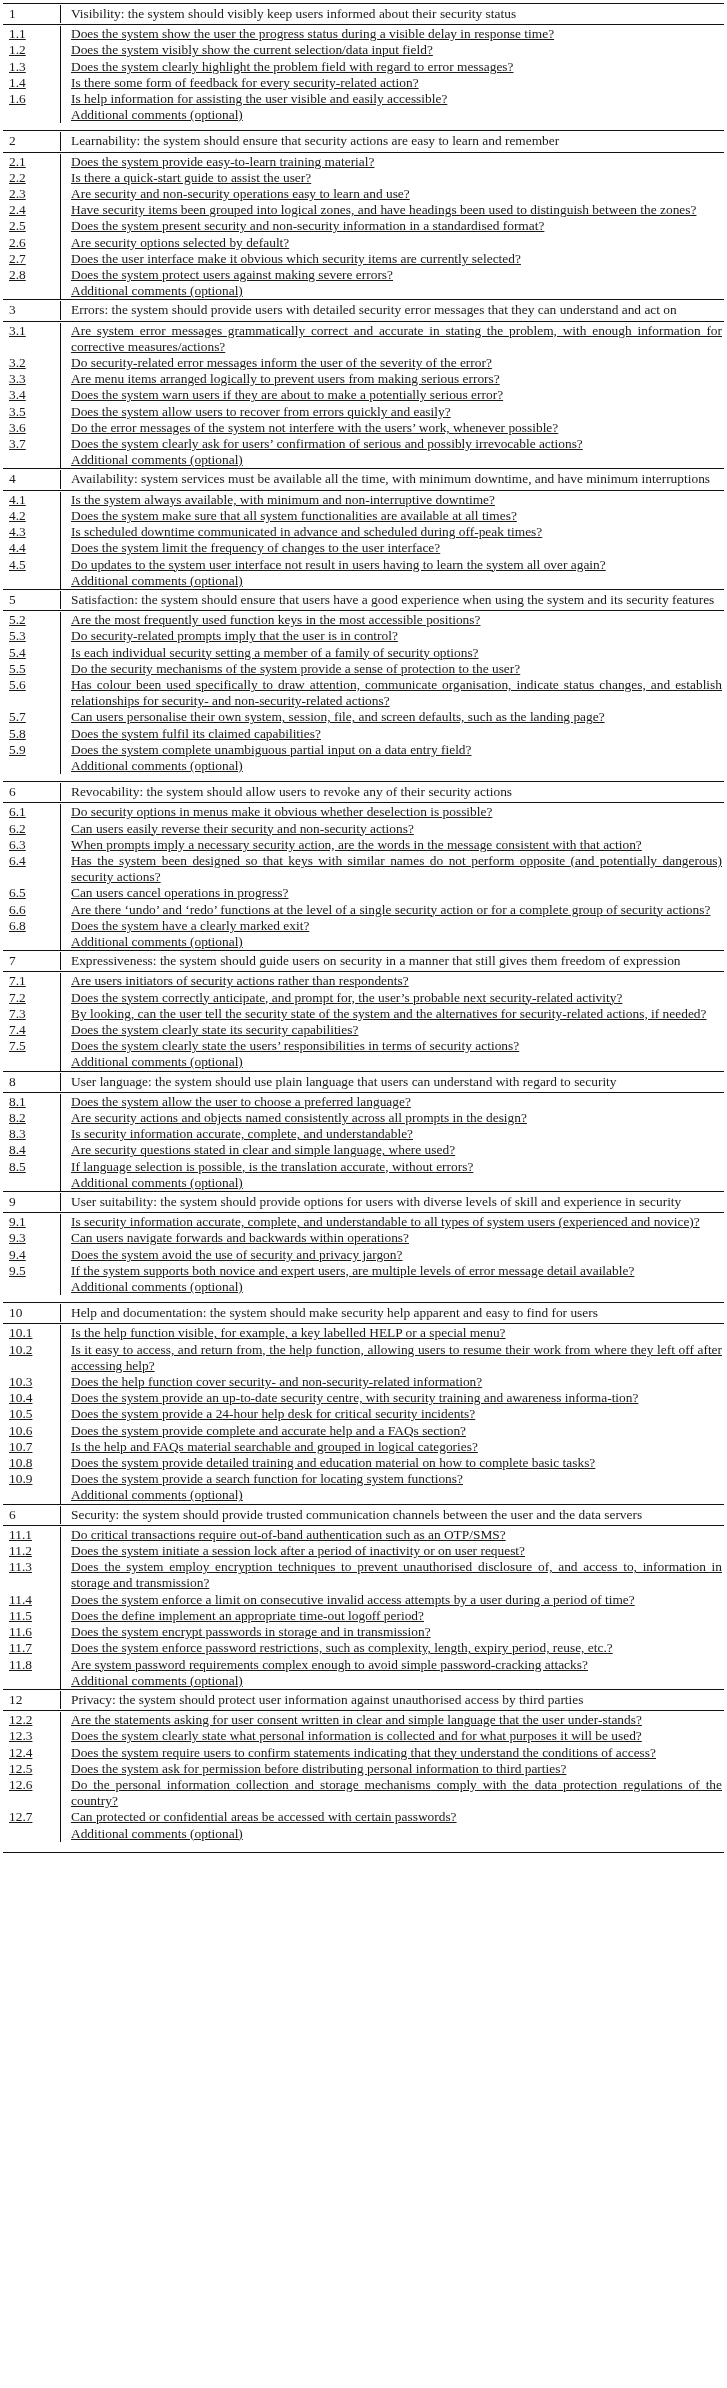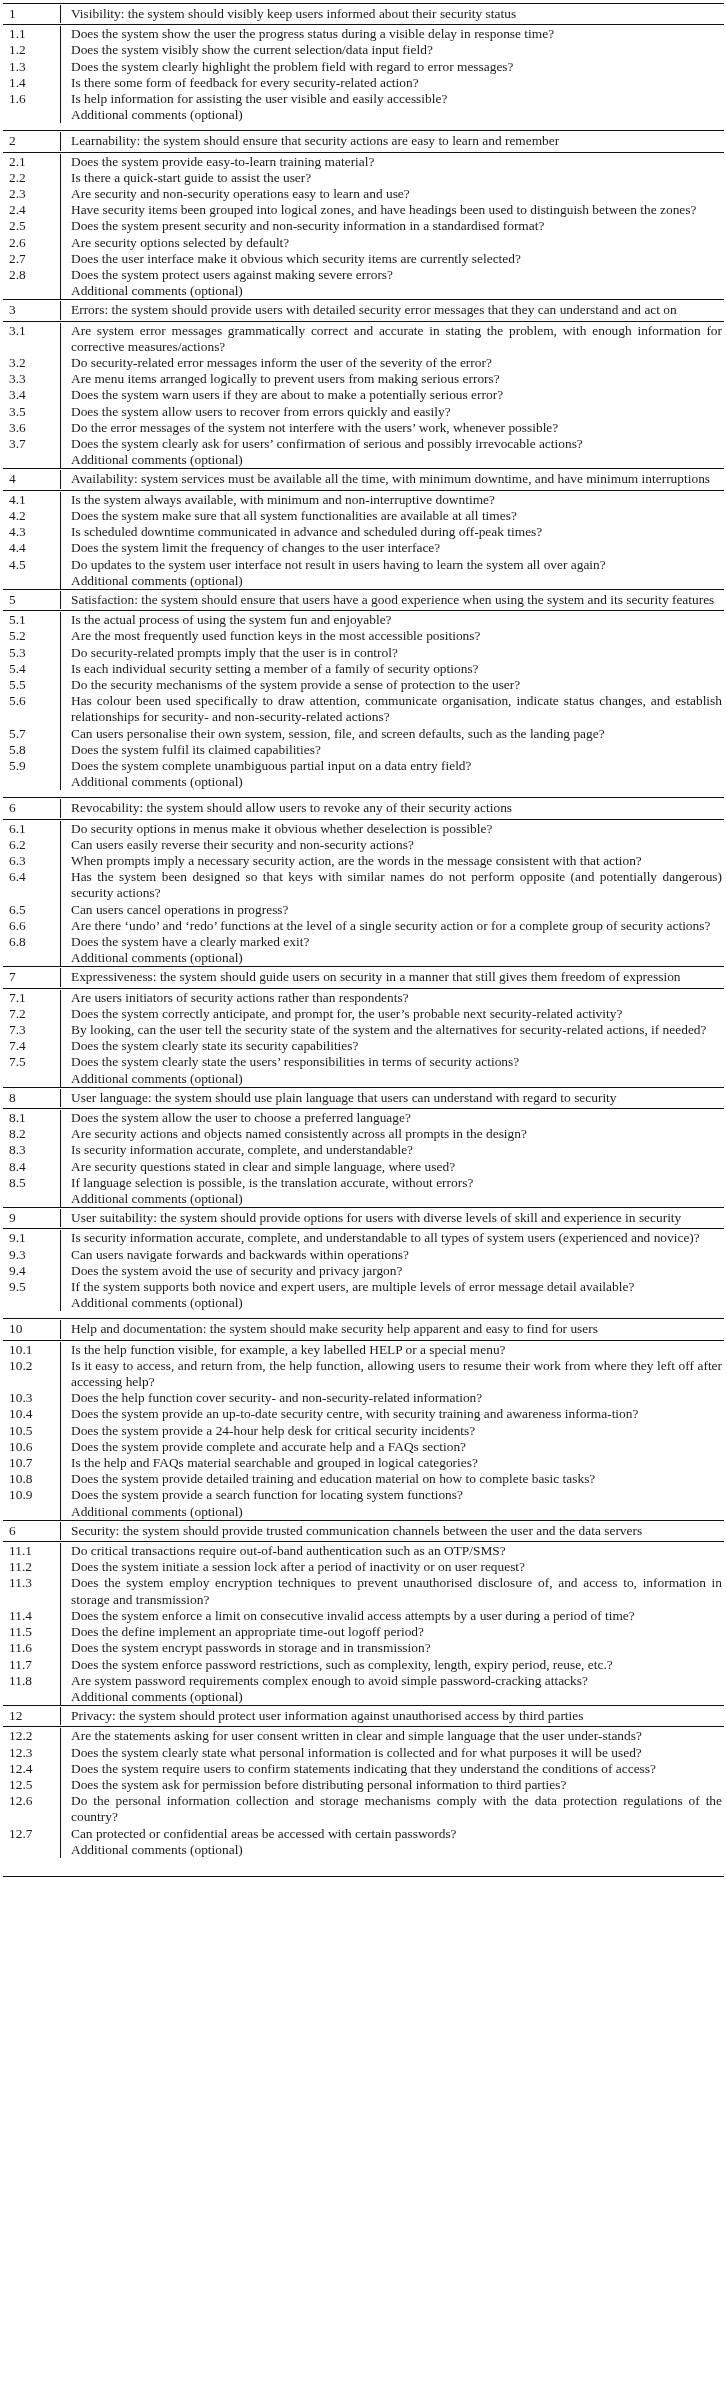--- a/index.html
+++ b/index.html
@@ -20,21 +20,21 @@
     }
     .section {
       position: relative;
       border-top: 1.5px solid #111;
     }
     .section.break-after {
       margin-bottom: 7px;
     }
     .section.last {
       border-bottom: 1.5px solid #111;
-      padding-bottom: 18px;
+      padding-bottom: 10px;
     }
     .row {
       display: flex;
       align-items: flex-start;
     }
     .num {
       width: 58px;
       flex: 0 0 58px;
       padding-left: 6px;
       box-sizing: border-box;
@@ -55,20 +55,21 @@
     .head-row .num, .head-row .txt {
       padding-top: 1px;
       padding-bottom: 1px;
     }
     .q-row .txt, .q-row .num {
       padding-top: 0px;
       padding-bottom: 0px;
     }
     .items {
       padding-top: 1px;
+      text-decoration: underline;
     }
     .comment-row .num {
       border-right: 1px solid #111;
     }
   </style>
 </head>
 <body>
 
 <div id="doc">
     <div class="section break-after">
@@ -219,24 +220,20 @@
         </div>
       </div>
     </div>
     <div class="section break-after">
       <div class="row head-row">
         <div class="num">5</div>
         <div class="txt">Satisfaction: the system should ensure that users have a good experience when using the system and its security features</div>
       </div>
       <div class="items">
         <div class="row q-row">
-          <div class="num">5.1</div>
-          <div class="txt">Is the actual process of using the system fun and enjoyable?</div>
-        </div>
-        <div class="row q-row">
           <div class="num">5.2</div>
           <div class="txt">Are the most frequently used function keys in the most accessible positions?</div>
         </div>
         <div class="row q-row">
           <div class="num">5.3</div>
           <div class="txt">Do security-related prompts imply that the user is in control?</div>
         </div>
         <div class="row q-row">
           <div class="num">5.4</div>
           <div class="txt">Is each individual security setting a member of a family of security options?</div>

